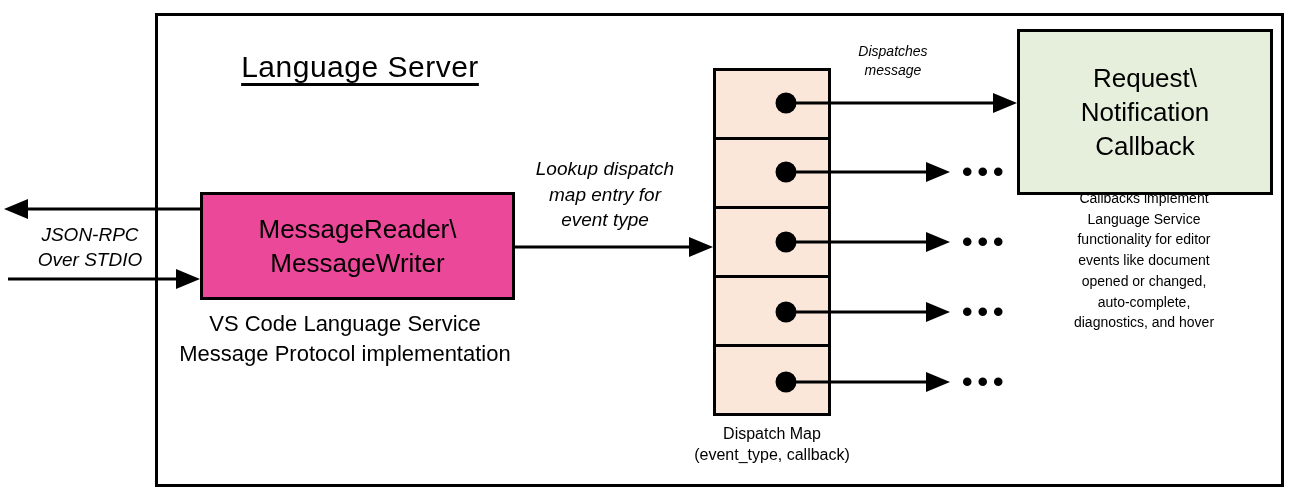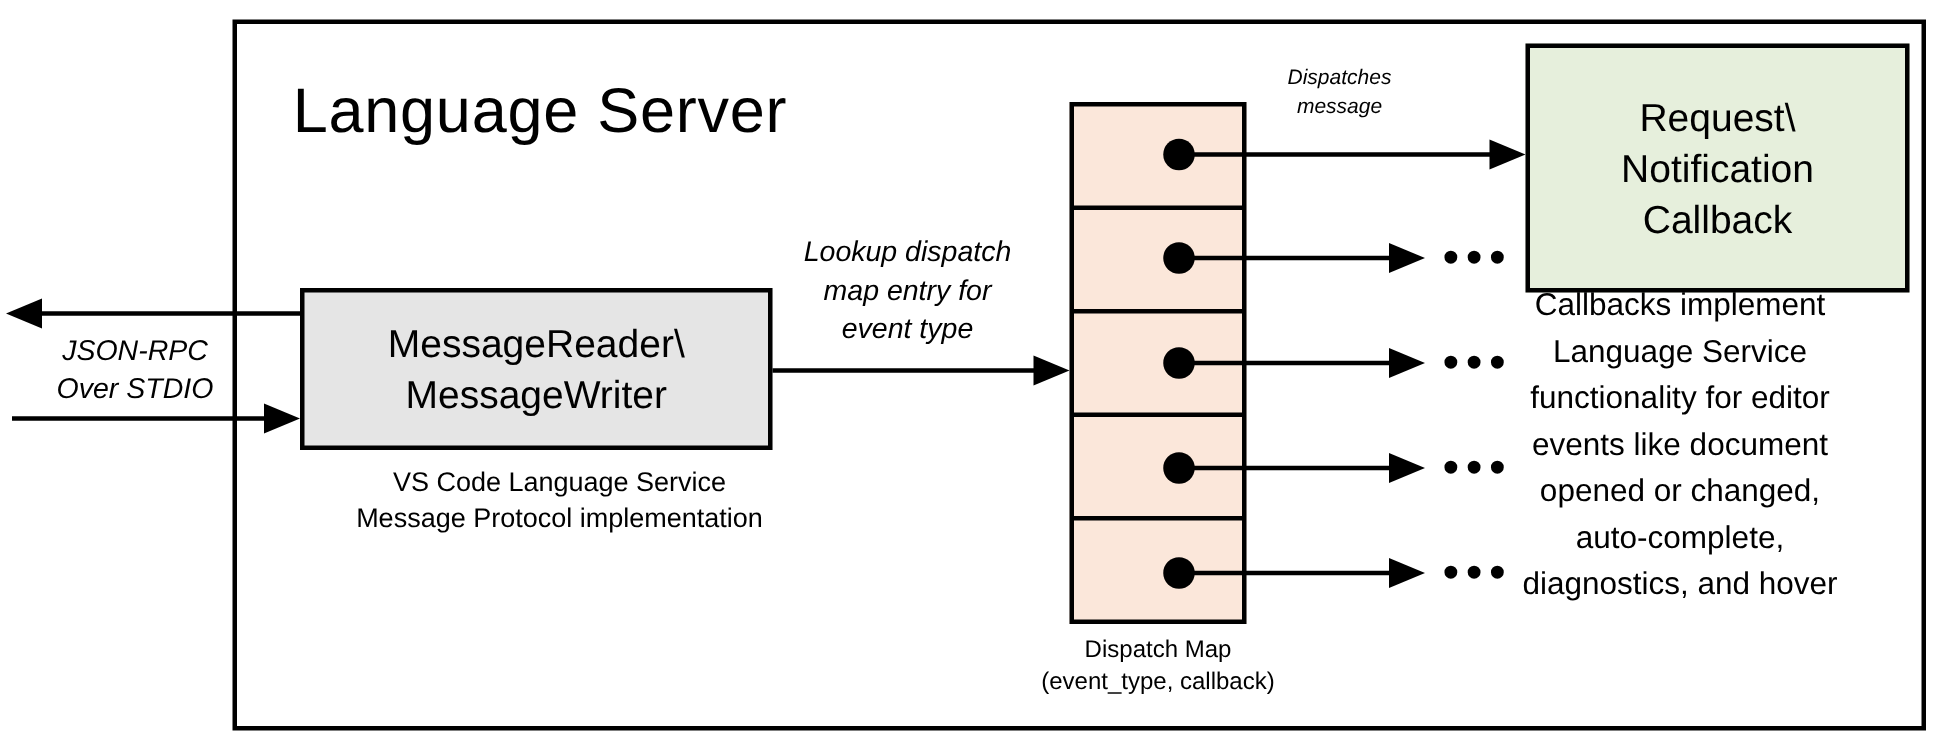--- a/index.html
+++ b/index.html
@@ -17,22 +17,23 @@
   .italic { font-style: italic; }
 
   #outer-box {
     left: 155px; top: 13px;
     width: 1129px; height: 474px;
     border: 3px solid #000;
     box-sizing: border-box;
   }
   #diagram-title {
     left: 180px; top: 50px; width: 360px;
-    font-size: 42px;
+    font-size: 30px;
     text-align: center;
+    text-decoration: underline;
     text-decoration-thickness: 3px;
     text-underline-offset: 6px;
     letter-spacing: 0.5px;
   }
   .node-box {
     border: 3px solid #000;
     box-sizing: border-box;
     display: flex;
     align-items: center;
     justify-content: center;
@@ -43,22 +44,22 @@
     left: 200px; top: 192px;
     width: 315px; height: 108px;
     font-size: 26px;
   }
   #callback-box {
     left: 1017px; top: 29px;
     width: 256px; height: 166px;
     font-size: 26px;
   }
   #reader-caption {
-    left: 188px; top: 309px; width: 370px;
-    font-size: 18px; line-height: 1.35;
+    left: 160px; top: 309px; width: 370px;
+    font-size: 22px; line-height: 1.35;
   }
   #jsonrpc-label {
     left: 14px; top: 223px; width: 152px;
     font-size: 19px; line-height: 1.3;
   }
   #lookup-label {
     left: 510px; top: 156px; width: 190px;
     font-size: 19px; line-height: 1.35;
   }
   #dispatches-label {
@@ -73,22 +74,22 @@
     display: flex;
     flex-direction: column;
   }
   .dispatch-cell { flex: 1; border-bottom: 3px solid #000; }
   .dispatch-cell:last-child { border-bottom: none; }
   #dispatch-caption {
     left: 647px; top: 424px; width: 250px;
     font-size: 16px; line-height: 1.3;
   }
   #callbacks-note {
-    left: 992px; top: 188px; width: 256px;
-    font-size: 21px; line-height: 1.48;
+    left: 1016px; top: 188px; width: 256px;
+    font-size: 14px; line-height: 1.48;
   }
   .ellipsis-dots {
     width: 60px; height: 34px;
     font-size: 30px; font-weight: bold;
     letter-spacing: 5px; line-height: 30px;
     text-align: left;
   }
   #svg-overlay {
     left: 0; top: 0;
     pointer-events: none;
@@ -96,21 +97,21 @@
 </style>
 </head>
 <body>
 
 <div id="canvas">
 
   <div id="outer-box" class="abs"></div>
 
   <div id="diagram-title" class="abs">Language Server</div>
 
-  <div id="reader-box" class="abs node-box pre" style="background-color: #e5e5e5;">MessageReader\
+  <div id="reader-box" class="abs node-box pre" style="background-color: #ec4899;">MessageReader\
 MessageWriter</div>
 
   <div id="reader-caption" class="abs center pre">VS Code Language Service
 Message Protocol implementation</div>
 
   <div id="lookup-label" class="abs center pre italic">Lookup dispatch
 map entry for
 event type</div>
 
   <div id="jsonrpc-label" class="abs center pre italic">JSON-RPC

